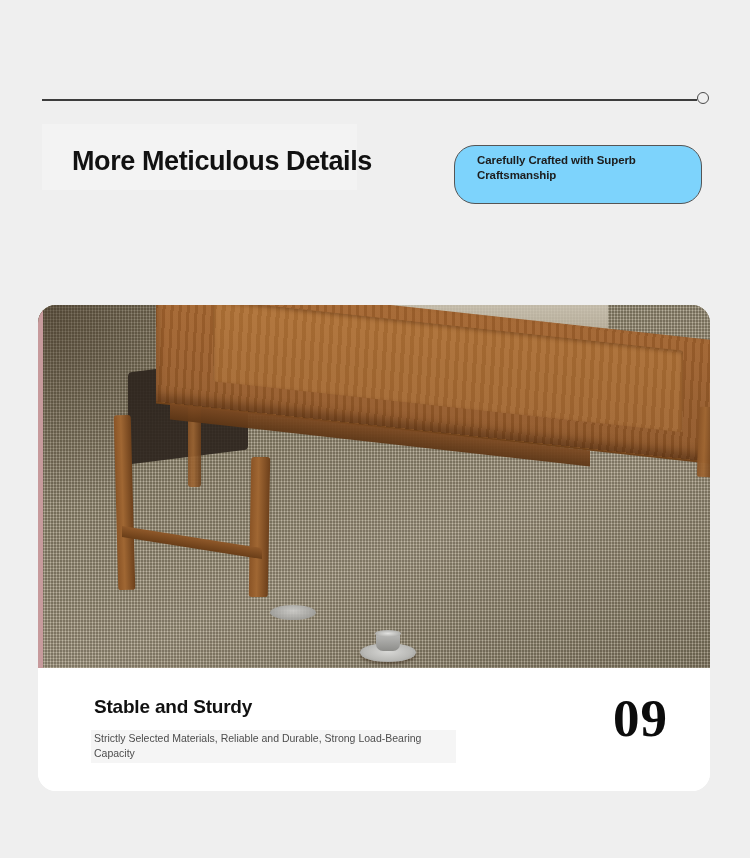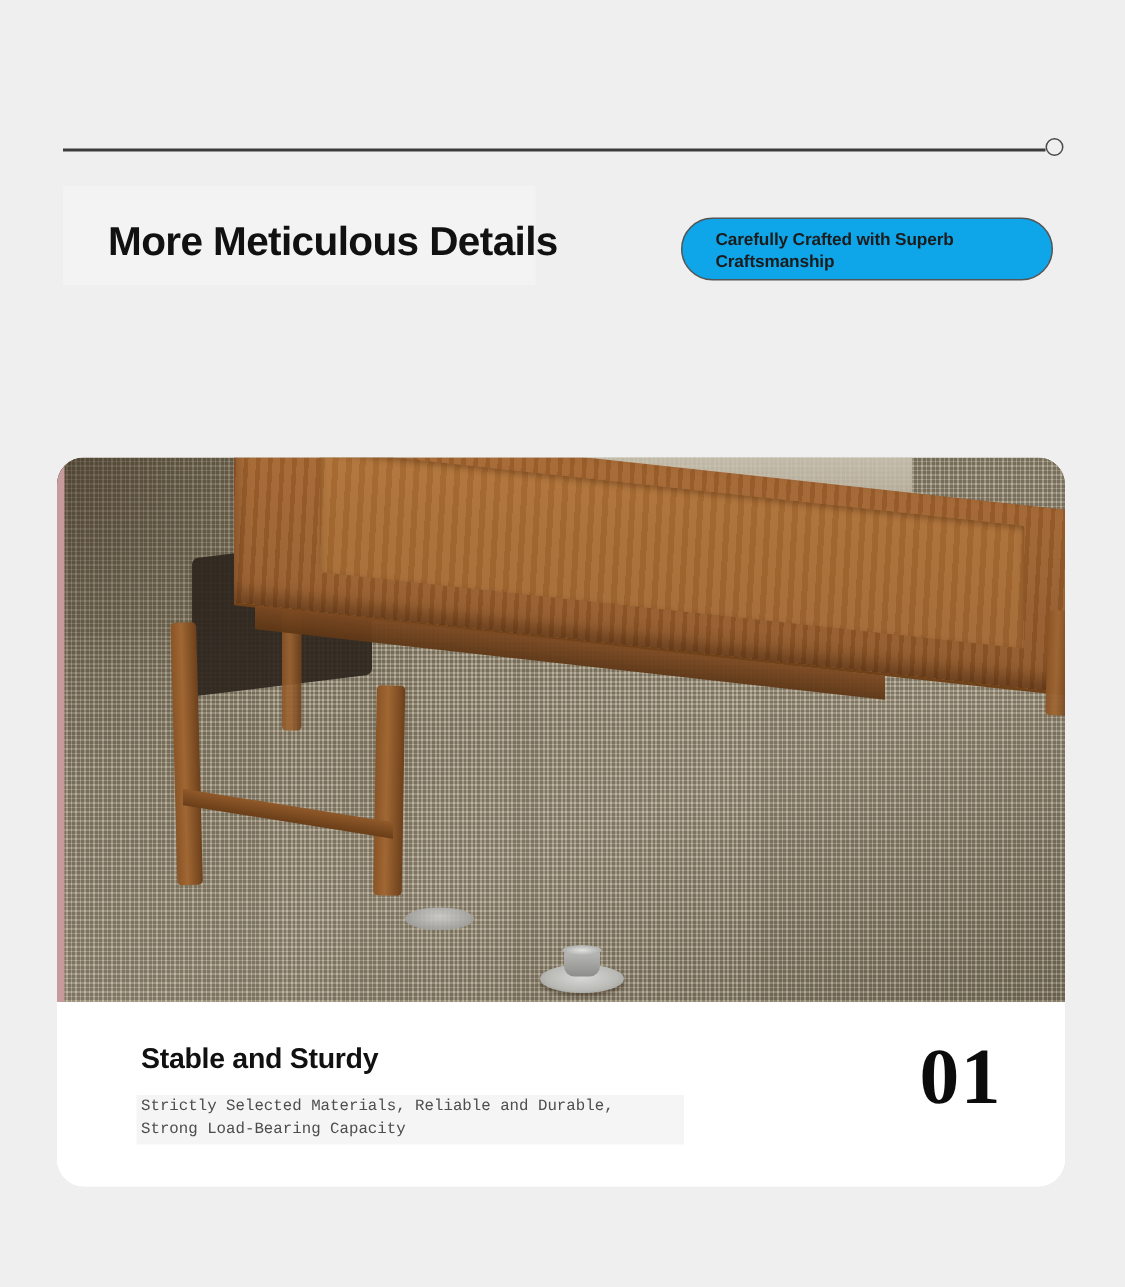--- a/index.html
+++ b/index.html
@@ -65,24 +65,24 @@
     letter-spacing: -0.4px;
     color: #111111;
   }
 
   
   .pill {
     position: absolute;
     left: 454px;
     top: 145px;
     width: 248px;
-    height: 42px;
+    height: 59px;
     border: 1.4px solid #555555;
     border-radius: 21px;
-    background: #0ea5e9;
+    background: #7dd3fc;
     box-sizing: border-box;
   }
   .pill-text {
     position: absolute;
     left: 22px;
     top: 7px;
     width: 212px;
     font-size: 11.5px;
     line-height: 1.32;
     font-weight: bold;
@@ -298,21 +298,20 @@
   }
   .footer-sub {
     position: absolute;
     left: 56px;
     top: 63px;
     width: 330px;
     margin: 0;
     font-size: 10.5px;
     line-height: 1.42;
     color: #4d4d4d;
-    font-family: Liberation Mono, monospace;
   }
   .footer-number {
     position: absolute;
     right: 42px;
     top: 24px;
     margin: 0;
     font-family: "Liberation Serif", "DejaVu Serif", serif;
     font-size: 53px;
     font-weight: bold;
     color: #0c0c0c;
@@ -358,15 +357,15 @@
     <div class="cup"></div>
     <div class="cup-rim"></div>
 
     <div class="photo-edge"></div>
   </div>
 
   <div class="card-footer">
     <h2 class="footer-title">Stable and Sturdy</h2>
     <div class="footer-sub-highlight"></div>
     <p class="footer-sub">Strictly Selected Materials, Reliable and Durable, Strong Load-Bearing Capacity</p>
-    <div class="footer-number">01</div>
+    <div class="footer-number">09</div>
   </div>
 </div>
 
 </body></html>

